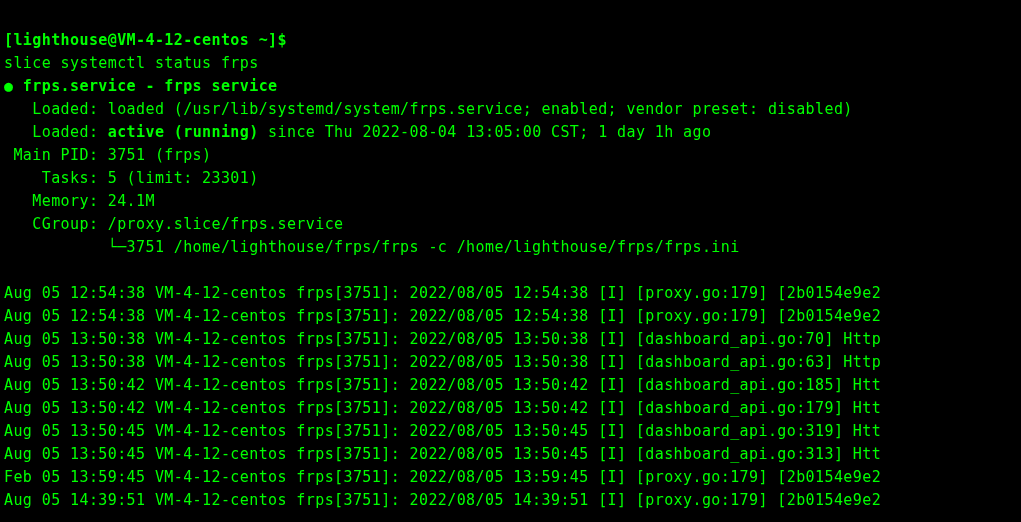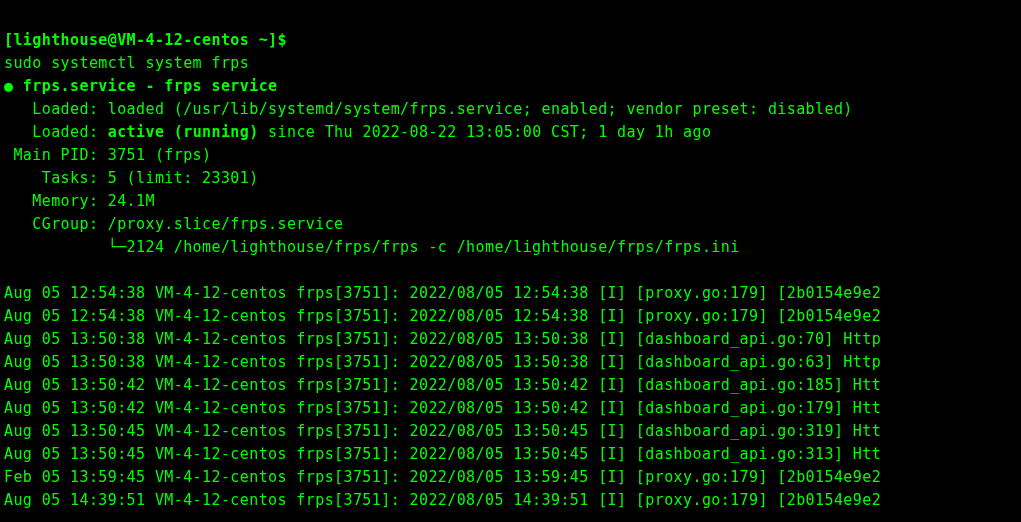--- a/index.html
+++ b/index.html
@@ -20,29 +20,29 @@
     letter-spacing: 0.4px;
   }
   .bright { font-weight: bold; color: #00ff00; }
   .dot { color: #00ff00; }
 </style>
 </head>
 <body>
 
 <div class="term">
 <span class="bright">[lighthouse@VM-4-12-centos ~]$ </span>
-<span>sudo systemctl system frps</span>
+<span>slice systemctl status frps</span>
 <span class="dot bright">●</span><span class="bright"> frps.service - frps service</span>
 <span>   Loaded: loaded (/usr/lib/systemd/system/frps.service; enabled; vendor preset: disabled)</span>
-<span>   Loaded: </span><span class="bright">active (running)</span><span> since Thu 2022-08-22 13:05:00 CST; 1 day 1h ago</span>
+<span>   Loaded: </span><span class="bright">active (running)</span><span> since Thu 2022-08-04 13:05:00 CST; 1 day 1h ago</span>
 <span> Main PID: 3751 (frps)</span>
 <span>    Tasks: 5 (limit: 23301)</span>
 <span>   Memory: 24.1M</span>
 <span>   CGroup: /proxy.slice/frps.service</span>
-<span>           └─2124 /home/lighthouse/frps/frps -c /home/lighthouse/frps/frps.ini</span>
+<span>           └─3751 /home/lighthouse/frps/frps -c /home/lighthouse/frps/frps.ini</span>
 
 <span>Aug 05 12:54:38 VM-4-12-centos frps[3751]: 2022/08/05 12:54:38 [I] [proxy.go:179] [2b0154e9e2</span>
 <span>Aug 05 12:54:38 VM-4-12-centos frps[3751]: 2022/08/05 12:54:38 [I] [proxy.go:179] [2b0154e9e2</span>
 <span>Aug 05 13:50:38 VM-4-12-centos frps[3751]: 2022/08/05 13:50:38 [I] [dashboard_api.go:70] Http</span>
 <span>Aug 05 13:50:38 VM-4-12-centos frps[3751]: 2022/08/05 13:50:38 [I] [dashboard_api.go:63] Http</span>
 <span>Aug 05 13:50:42 VM-4-12-centos frps[3751]: 2022/08/05 13:50:42 [I] [dashboard_api.go:185] Htt</span>
 <span>Aug 05 13:50:42 VM-4-12-centos frps[3751]: 2022/08/05 13:50:42 [I] [dashboard_api.go:179] Htt</span>
 <span>Aug 05 13:50:45 VM-4-12-centos frps[3751]: 2022/08/05 13:50:45 [I] [dashboard_api.go:319] Htt</span>
 <span>Aug 05 13:50:45 VM-4-12-centos frps[3751]: 2022/08/05 13:50:45 [I] [dashboard_api.go:313] Htt</span>
 <span>Feb 05 13:59:45 VM-4-12-centos frps[3751]: 2022/08/05 13:59:45 [I] [proxy.go:179] [2b0154e9e2</span>

